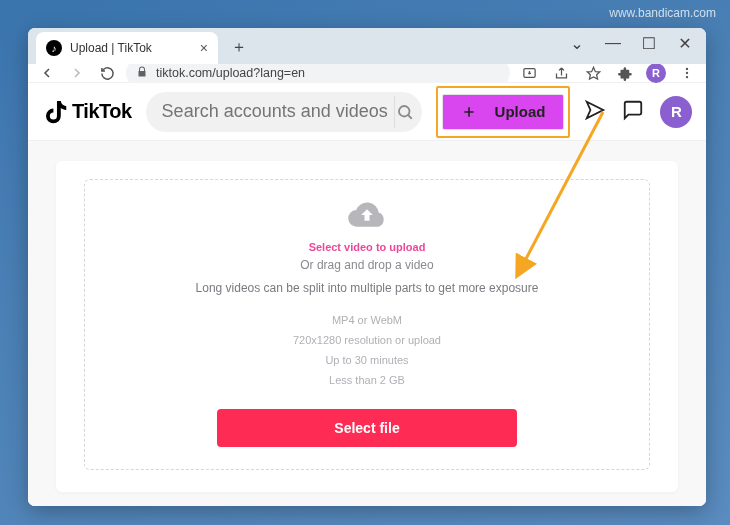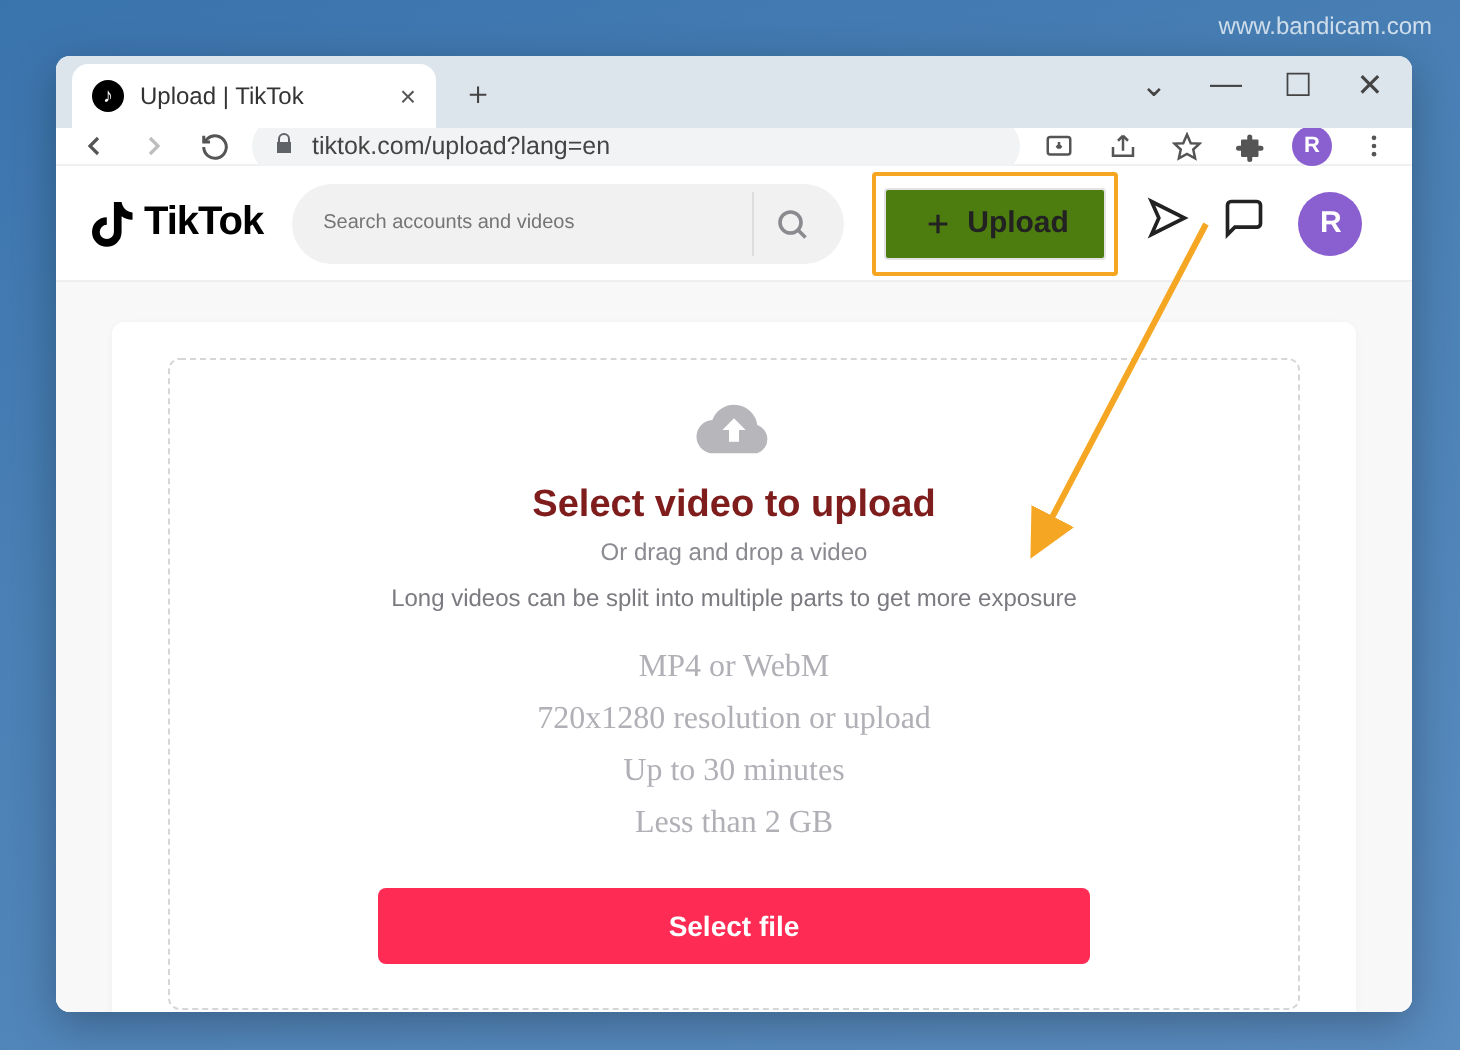--- a/index.html
+++ b/index.html
@@ -42,43 +42,43 @@
   .omnibox .lock { color:#5f6368; }
   .tb-right { display:flex; align-items:center; gap:10px; }
   .avatar-sm { width:20px;height:20px;border-radius:50%;background:#8a5fd0;color:#fff;font-size:11px;font-weight:600;display:flex;align-items:center;justify-content:center;}
   .page { flex:1; background:#fff; display:flex; flex-direction:column; overflow:hidden; }
   .tt-header {
     height:58px; display:flex; align-items:center; padding:0 16px; border-bottom:1px solid #efeff1; gap:14px;
   }
   .tt-logo { display:flex; align-items:center; gap:4px; font-weight:800; font-size:20px; letter-spacing:-.5px;}
   .tt-logo svg { flex:0 0 auto; }
   .tt-search { flex:1; max-width:276px; height:40px; background:#f1f1f2; border-radius:22px; display:flex; align-items:center; padding:0 6px 0 16px;}
-  .tt-search input { border:none; background:transparent; flex:1; font-size:10px; color:#14532d; outline:none; }
+  .tt-search input { border:none; background:transparent; flex:1; font-size:18px; color:#14532d; outline:none; }
   .tt-search .sbtn { width:40px; height:32px; display:flex; align-items:center; justify-content:center; border-left:1px solid #ddd; color:#8a8a8f; }
   .upload-btn {
-    height:36px; border:1px solid #e3e3e4; background:#4d7c0f; display:flex; align-items:center;
-    padding:0 18px; gap:7px; font-weight:600; font-size:15px; color:#222; border-radius:2px;
+    height:36px; border:1px solid #e3e3e4; background:#d946ef; display:flex; align-items:center;
+    padding:0 18px; gap:18px; font-weight:600; font-size:15px; color:#222; border-radius:2px;
   }
   .highlight-ring { border:2px solid #f5a623; padding:6px 4px; border-radius:2px; }
   .hdr-icons { display:flex; align-items:center; gap:16px; color:#222; }
   .avatar-md { width:32px;height:32px;border-radius:50%;background:#8a5fd0;color:#fff;font-size:15px;font-weight:600;display:flex;align-items:center;justify-content:center;}
   .content { flex:1; background:#f8f8f9; padding:20px 28px; overflow:auto; }
   .card { background:#fff; border-radius:6px; padding:18px 28px 22px; box-shadow:0 1px 4px rgba(0,0,0,.04); }
   .dropzone {
     border:1.5px dashed #d6d6d9; border-radius:6px; padding:20px 18px 22px;
     display:flex; flex-direction:column; align-items:center; text-align:center; gap:5px;
     position:relative;
   }
   .cloud { color:#b6b6bb; margin-bottom:2px; }
-  .dz-title { font-weight:700; font-size:19px; color:#7f1d1d; }
+  .dz-title { font-weight:700; font-size:11px; color:#ec4899; }
   .dz-sub  { font-size:12px; color:#8a8a90; }
   .dz-note { font-size:12px; color:#7a7a80; margin-top:4px; }
-  .specs { margin-top:14px; display:flex; flex-direction:column; gap:8px; font-size:16px; color:#b0b0b6;font-family:Liberation Serif, serif; }
+  .specs { margin-top:14px; display:flex; flex-direction:column; gap:8px; font-size:11px; color:#b0b0b6; }
   .select-file-btn {
-    margin-top:18px; width:356px; height:38px; border:none; border-radius:4px;
+    margin-top:18px; width:300px; height:38px; border:none; border-radius:4px;
     background:#fe2c55; color:#fff; font-weight:700; font-size:14px; cursor:pointer;
   }
   .arrow { position:absolute; left:480px; top:78px; width:110px; height:180px; pointer-events:none; }
 </style>
 </head>
 <body>
 
 <div class="watermark">www.bandicam.com</div>
 
 <div class="browser">

